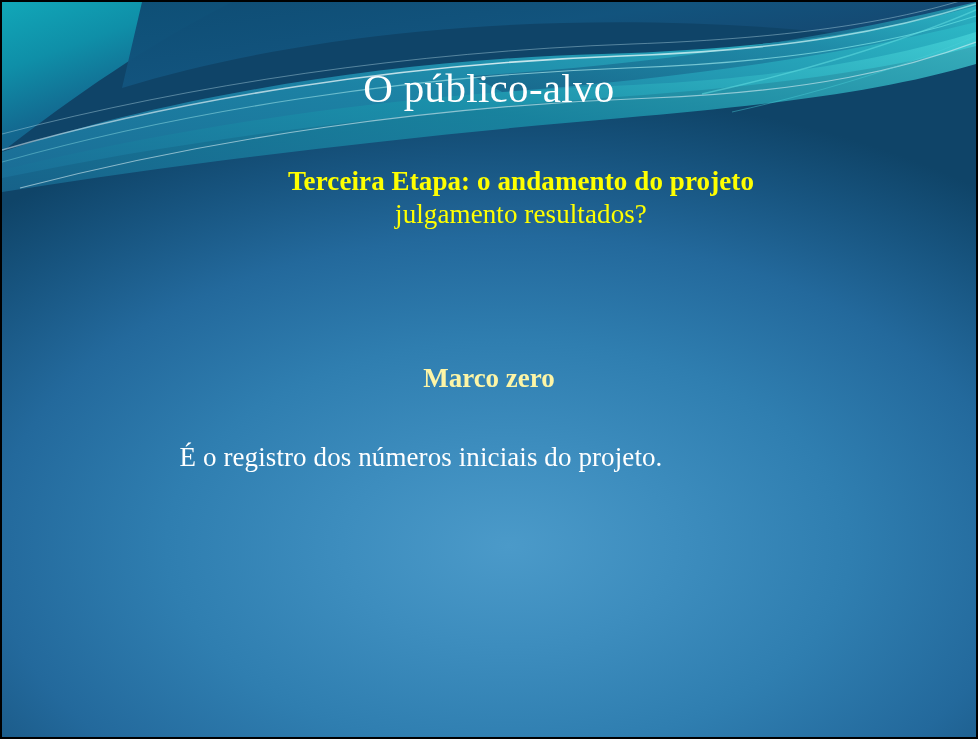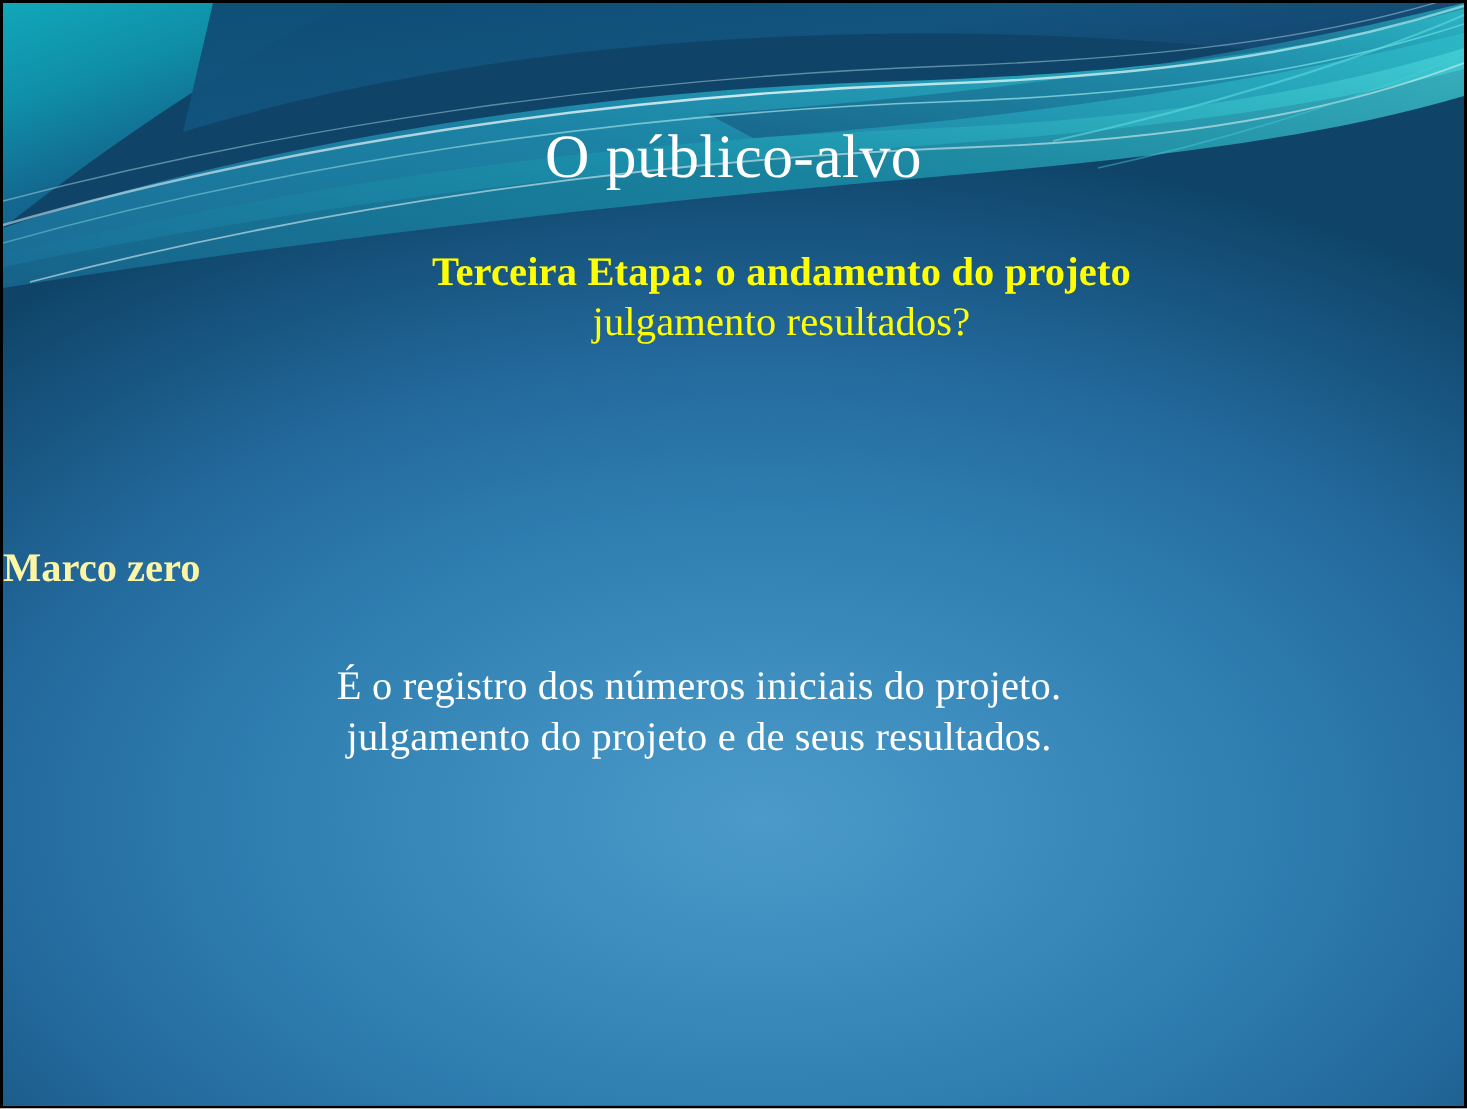--- a/index.html
+++ b/index.html
@@ -32,21 +32,21 @@
     left: 0; top: 0;
     width: 974px;
     height: 190px;
     pointer-events: none;
   }
 
   
   #slide-title {
     position: absolute;
     left: 0;
-    top: 77px;
+    top: 61px;
     width: 974px;
     text-align: center;
     color: #ffffff;
     font-size: 41px;
     line-height: 50px;
     letter-spacing: 0.3px;
     white-space: nowrap;
   }
 
   
@@ -71,34 +71,34 @@
     line-height: 33px;
     letter-spacing: 0.1px;
   }
 
   
   #marco-heading {
     position: absolute;
     left: 0;
     top: 360px;
     width: 974px;
+    text-align: center;
     color: #fdf5a6;
     font-weight: bold;
     font-size: 27px;
     line-height: 33px;
   }
 
   
   #body-block {
     position: absolute;
     left: 0;
     top: 438px;
     width: 838px;
     text-align: center;
-    margin-left: 45px;
   }
   .body-line {
     color: #ffffff;
     font-size: 27px;
     line-height: 34px;
     letter-spacing: 0.1px;
     white-space: pre;
   }
 </style>
 </head>
@@ -184,16 +184,15 @@
 
   <div id="stage-block">
     <div class="stage-heading">Terceira Etapa: o andamento do projeto</div>
     <div class="stage-line">julgamento resultados?</div>
   </div>
 
   <div id="marco-heading">Marco zero</div>
 
   <div id="body-block">
     <div class="body-line">É o registro dos números iniciais do projeto.</div>
-    <div class="body-line">julgamento do projeto e de seus resultados.</div>
   </div>
 
 </div>
 
 </body></html>

